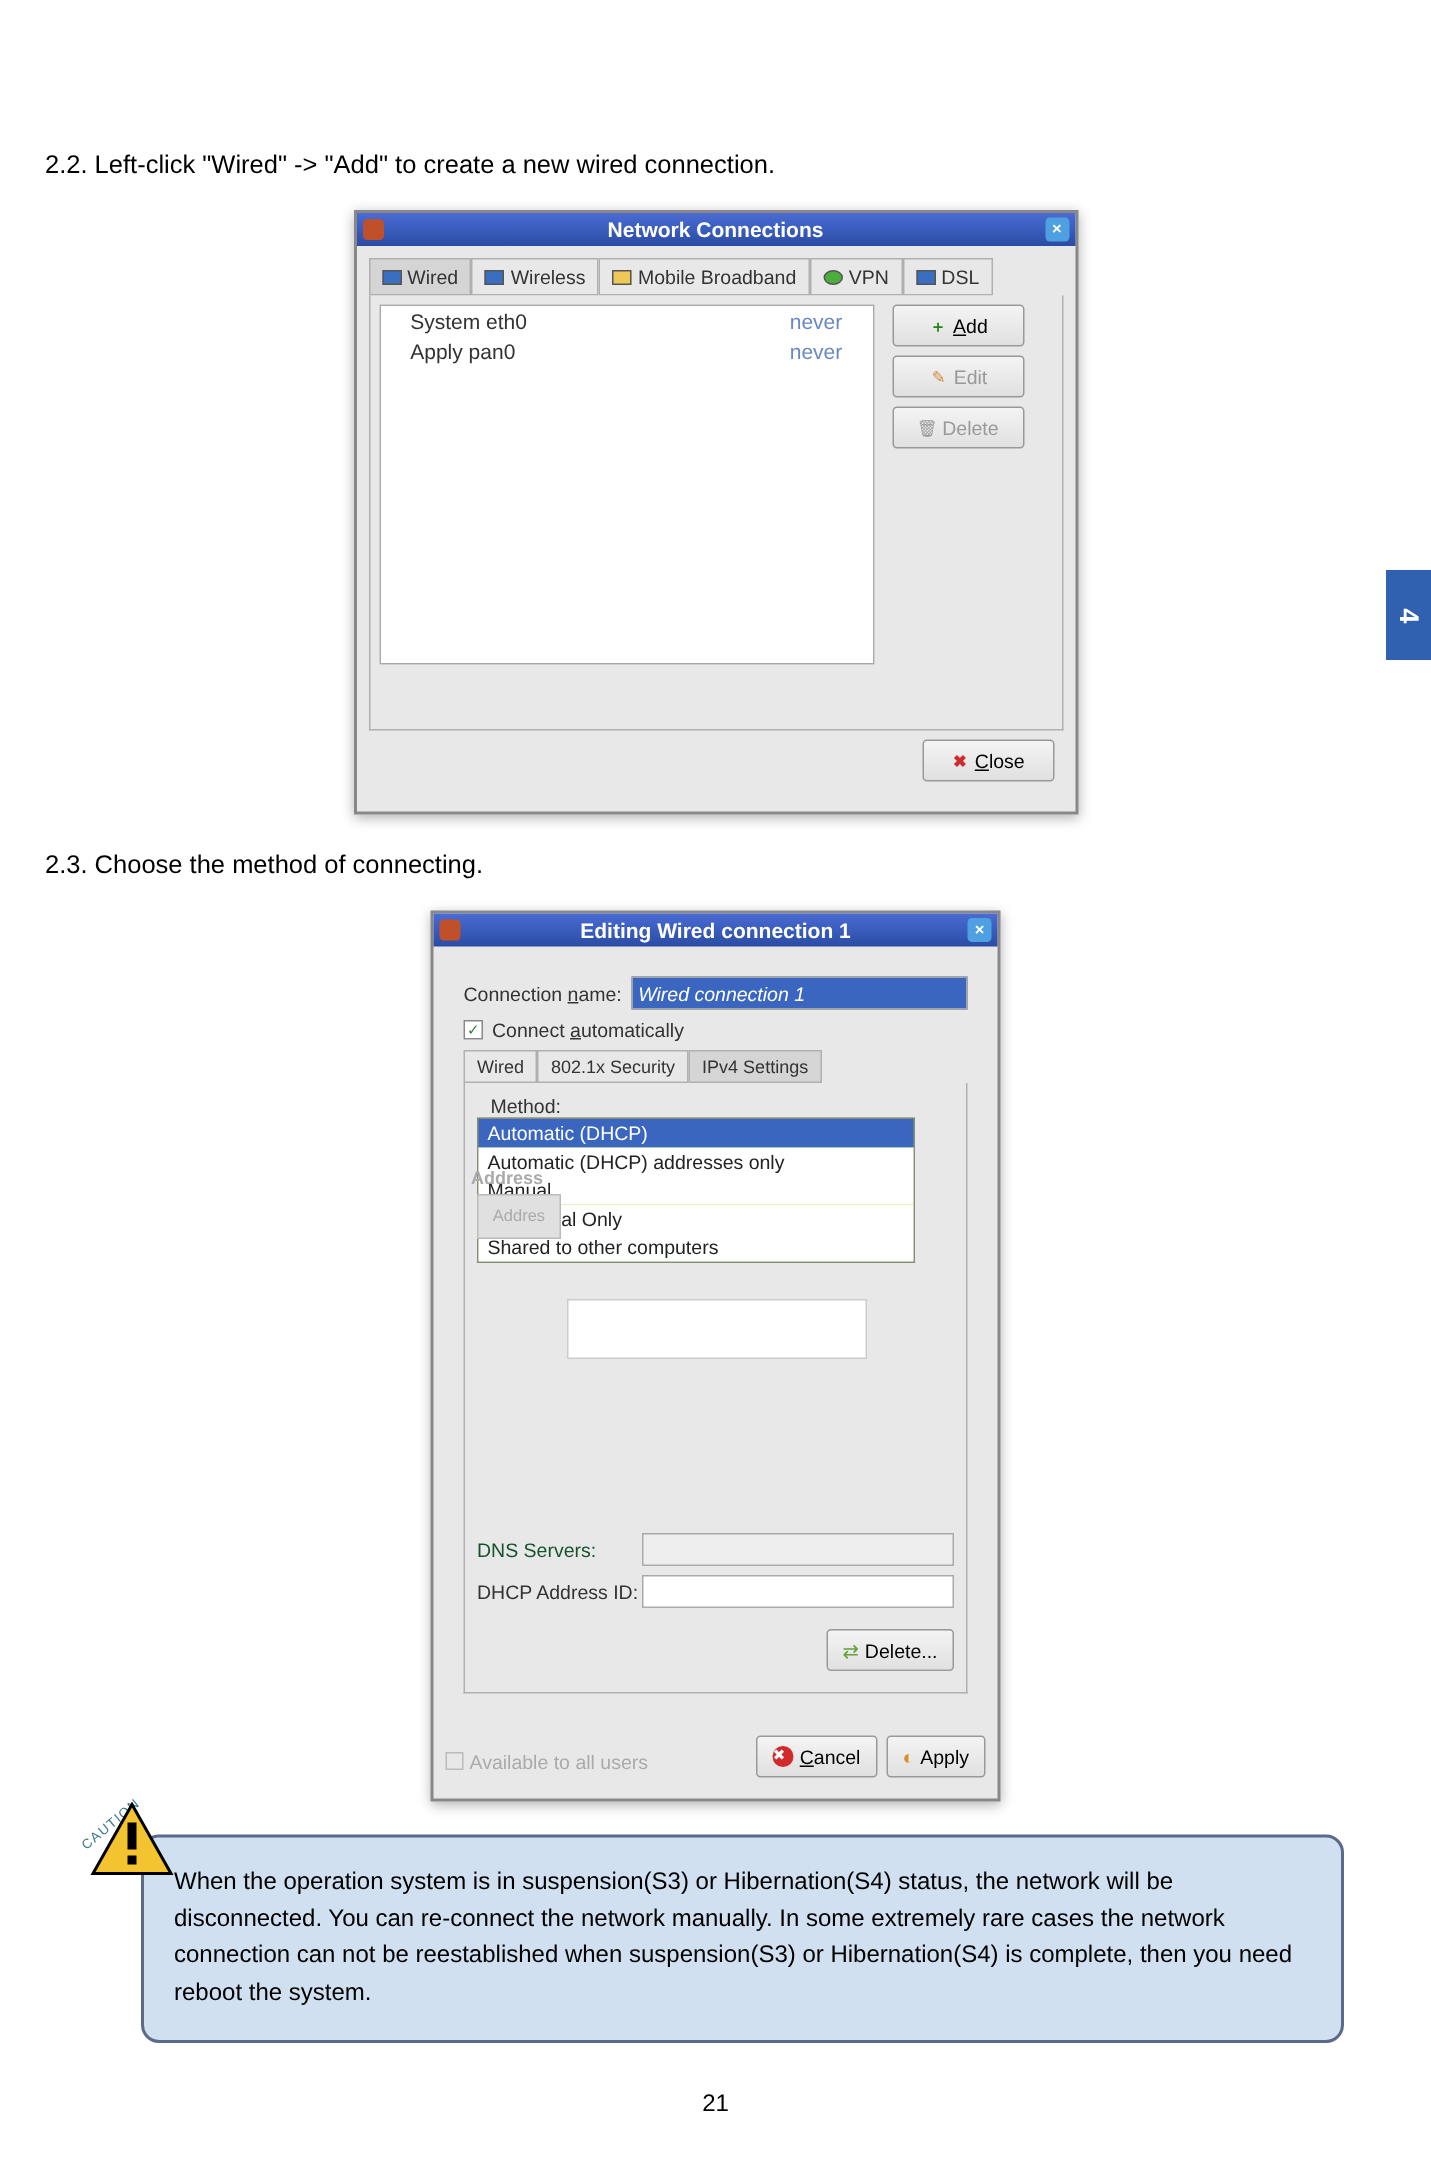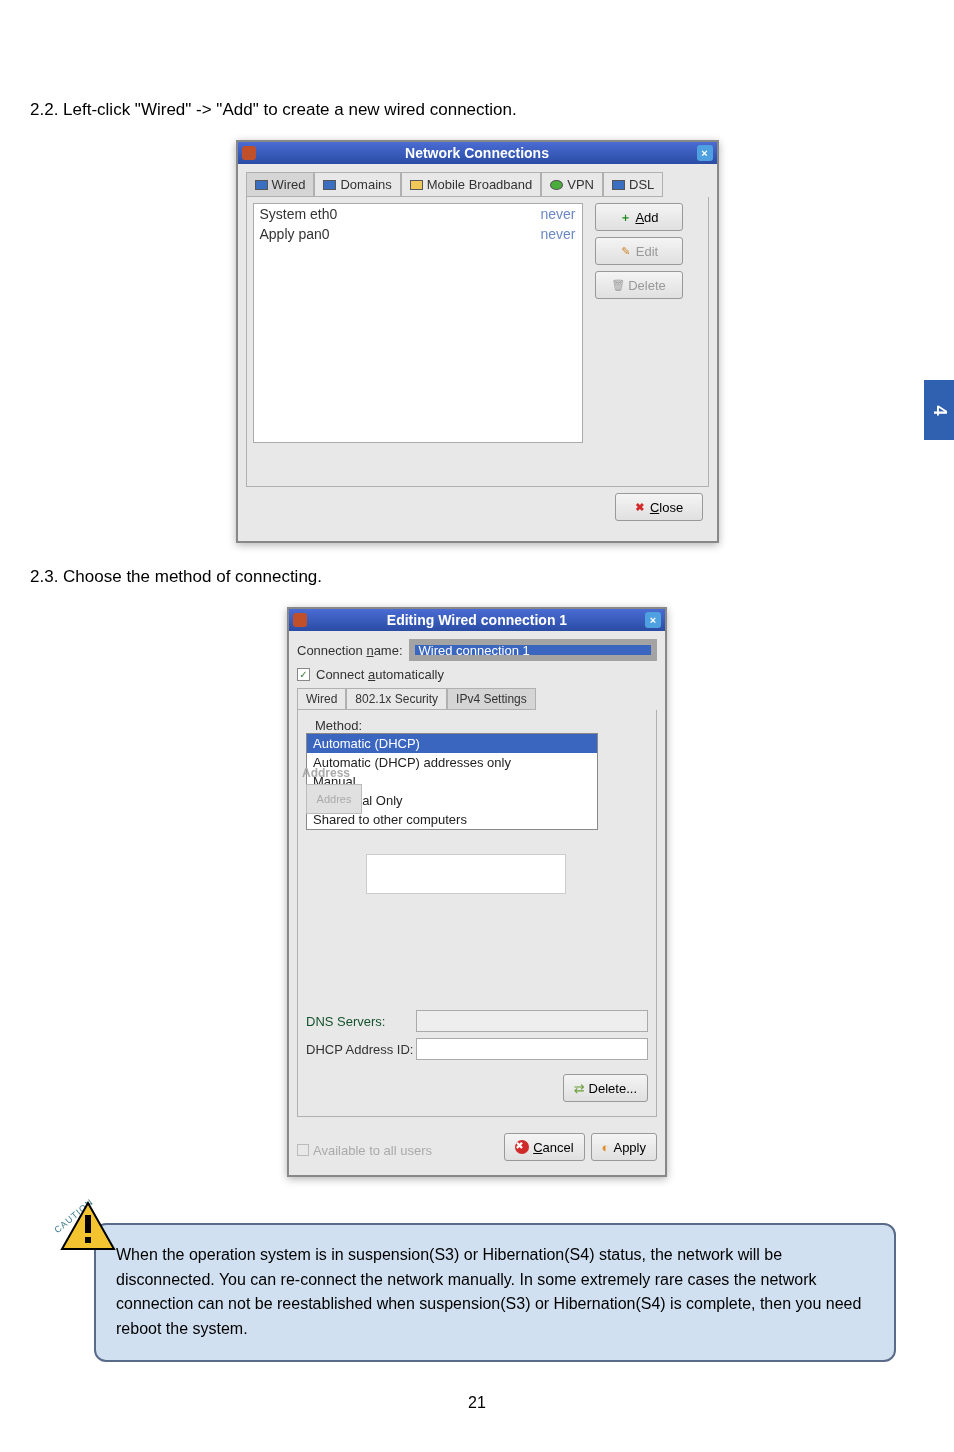--- a/index.html
+++ b/index.html
@@ -47,44 +47,44 @@
   }
   .tab.sel { background: #d5d5d5; }
   .smallmon { width: 13px; height: 10px; border: 1px solid #555; background: #3a6ec0; display: inline-block; }
   .smallmon.m { background: #f0c85a; }
   .smallmon.v { background: #4aae3a; border-radius: 50%; }
   .tabpane { border: 1px solid #b0b0b0; border-top: none; background: #e8e8e8; padding: 6px; height: 290px; position: relative; }
   .listarea {
     width: 330px; height: 240px; background: #fff; border: 1px solid #aaa;
     display: inline-block; vertical-align: top; font-size: 14px; color: #333;
   }
-  .row { display: flex; padding: 2px 6px; }
+  .row { display: flex; padding: 2px 20px; }
   .row .nm { flex: 1; }
   .row .st { color: #6a88c4; }
   .btncol { display: inline-block; vertical-align: top; margin-left: 8px; }
   .btn {
     width: 88px; height: 28px; border: 1px solid #999; background: linear-gradient(#f4f4f4,#e0e0e0);
     display: flex; align-items: center; justify-content: center; gap: 4px;
     font-size: 13px; margin-bottom: 6px; border-radius: 3px; color: #000;
   }
   .btn.dis { color: #999; }
   .ic { width: 12px; height: 12px; display: inline-flex; align-items: center; justify-content: center; font-size: 11px; }
   .ic.plus { color: #1a8a1a; font-weight: bold; }
   .ic.pencil { color: #d08a30; }
   .ic.trash { color: #999; }
   .ic.x { color: #d02a2a; font-weight: bold; }
   .closerow { text-align: right; padding: 6px; }
   
   .window2 { width: 380px; margin: 0 auto; border: 2px solid #888; background: #e8e8e8; box-shadow: 0 2px 8px rgba(0,0,0,.3); font-family: sans-serif; }
-  .body2 { padding: 8px; font-size: 13px; color: #333; }
+  .body2 { padding: 20px; font-size: 13px; color: #333; }
   .fl { display: flex; align-items: center; margin-bottom: 6px; gap: 6px; }
   .lbl { font-size: 13px; }
   .txtin {
-    flex: 1; height: 22px; border: 6px solid #a3a3a3; background: #3a66c0; color: #fff;
-    padding: 0 4px; display: flex; align-items: center; font-size: 13px;
+    flex: 1; height: 22px; border: 1px solid #a3a3a3; background: #3a66c0; color: #fff;
+    padding: 0 4px; display: flex; align-items: center; font-size: 13px; font-style: italic;
   }
   .chk { width: 13px; height: 13px; border: 1px solid #888; background: #fff; display: inline-flex; align-items: center; justify-content: center; color: #3a7a3a; font-size: 10px; }
   .tabs2 { display: flex; font-size: 12px; }
   .tab2 { padding: 3px 8px; border: 1px solid #b0b0b0; background: #e8e8e8; color: #333; }
   .tab2.sel { background: #d5d5d5; }
   .pane2 { border: 1px solid #b0b0b0; border-top: none; padding: 8px; min-height: 360px; position: relative; }
   .methlbl { display: inline-block; width: 60px; text-align: right; padding-right: 4px; font-size: 13px; }
   .dropdown {
     display: inline-block; width: 292px; border: 1px solid #888; background: #84cc16;
     position: relative; vertical-align: top;
@@ -136,21 +136,21 @@
     <span class="ti-close">×</span>
   </div>
   <div class="body">
     <div class="tabs">
       <div class="tab sel">
           <span class="smallmon"></span>
           <span>Wired</span>
         </div>
       <div class="tab">
           <span class="smallmon"></span>
-          <span>Domains</span>
+          <span>Wireless</span>
         </div>
       <div class="tab">
           <span class="smallmon m"></span>
           <span>Mobile Broadband</span>
         </div>
       <div class="tab">
           <span class="smallmon v"></span>
           <span>VPN</span>
         </div>
       <div class="tab">

